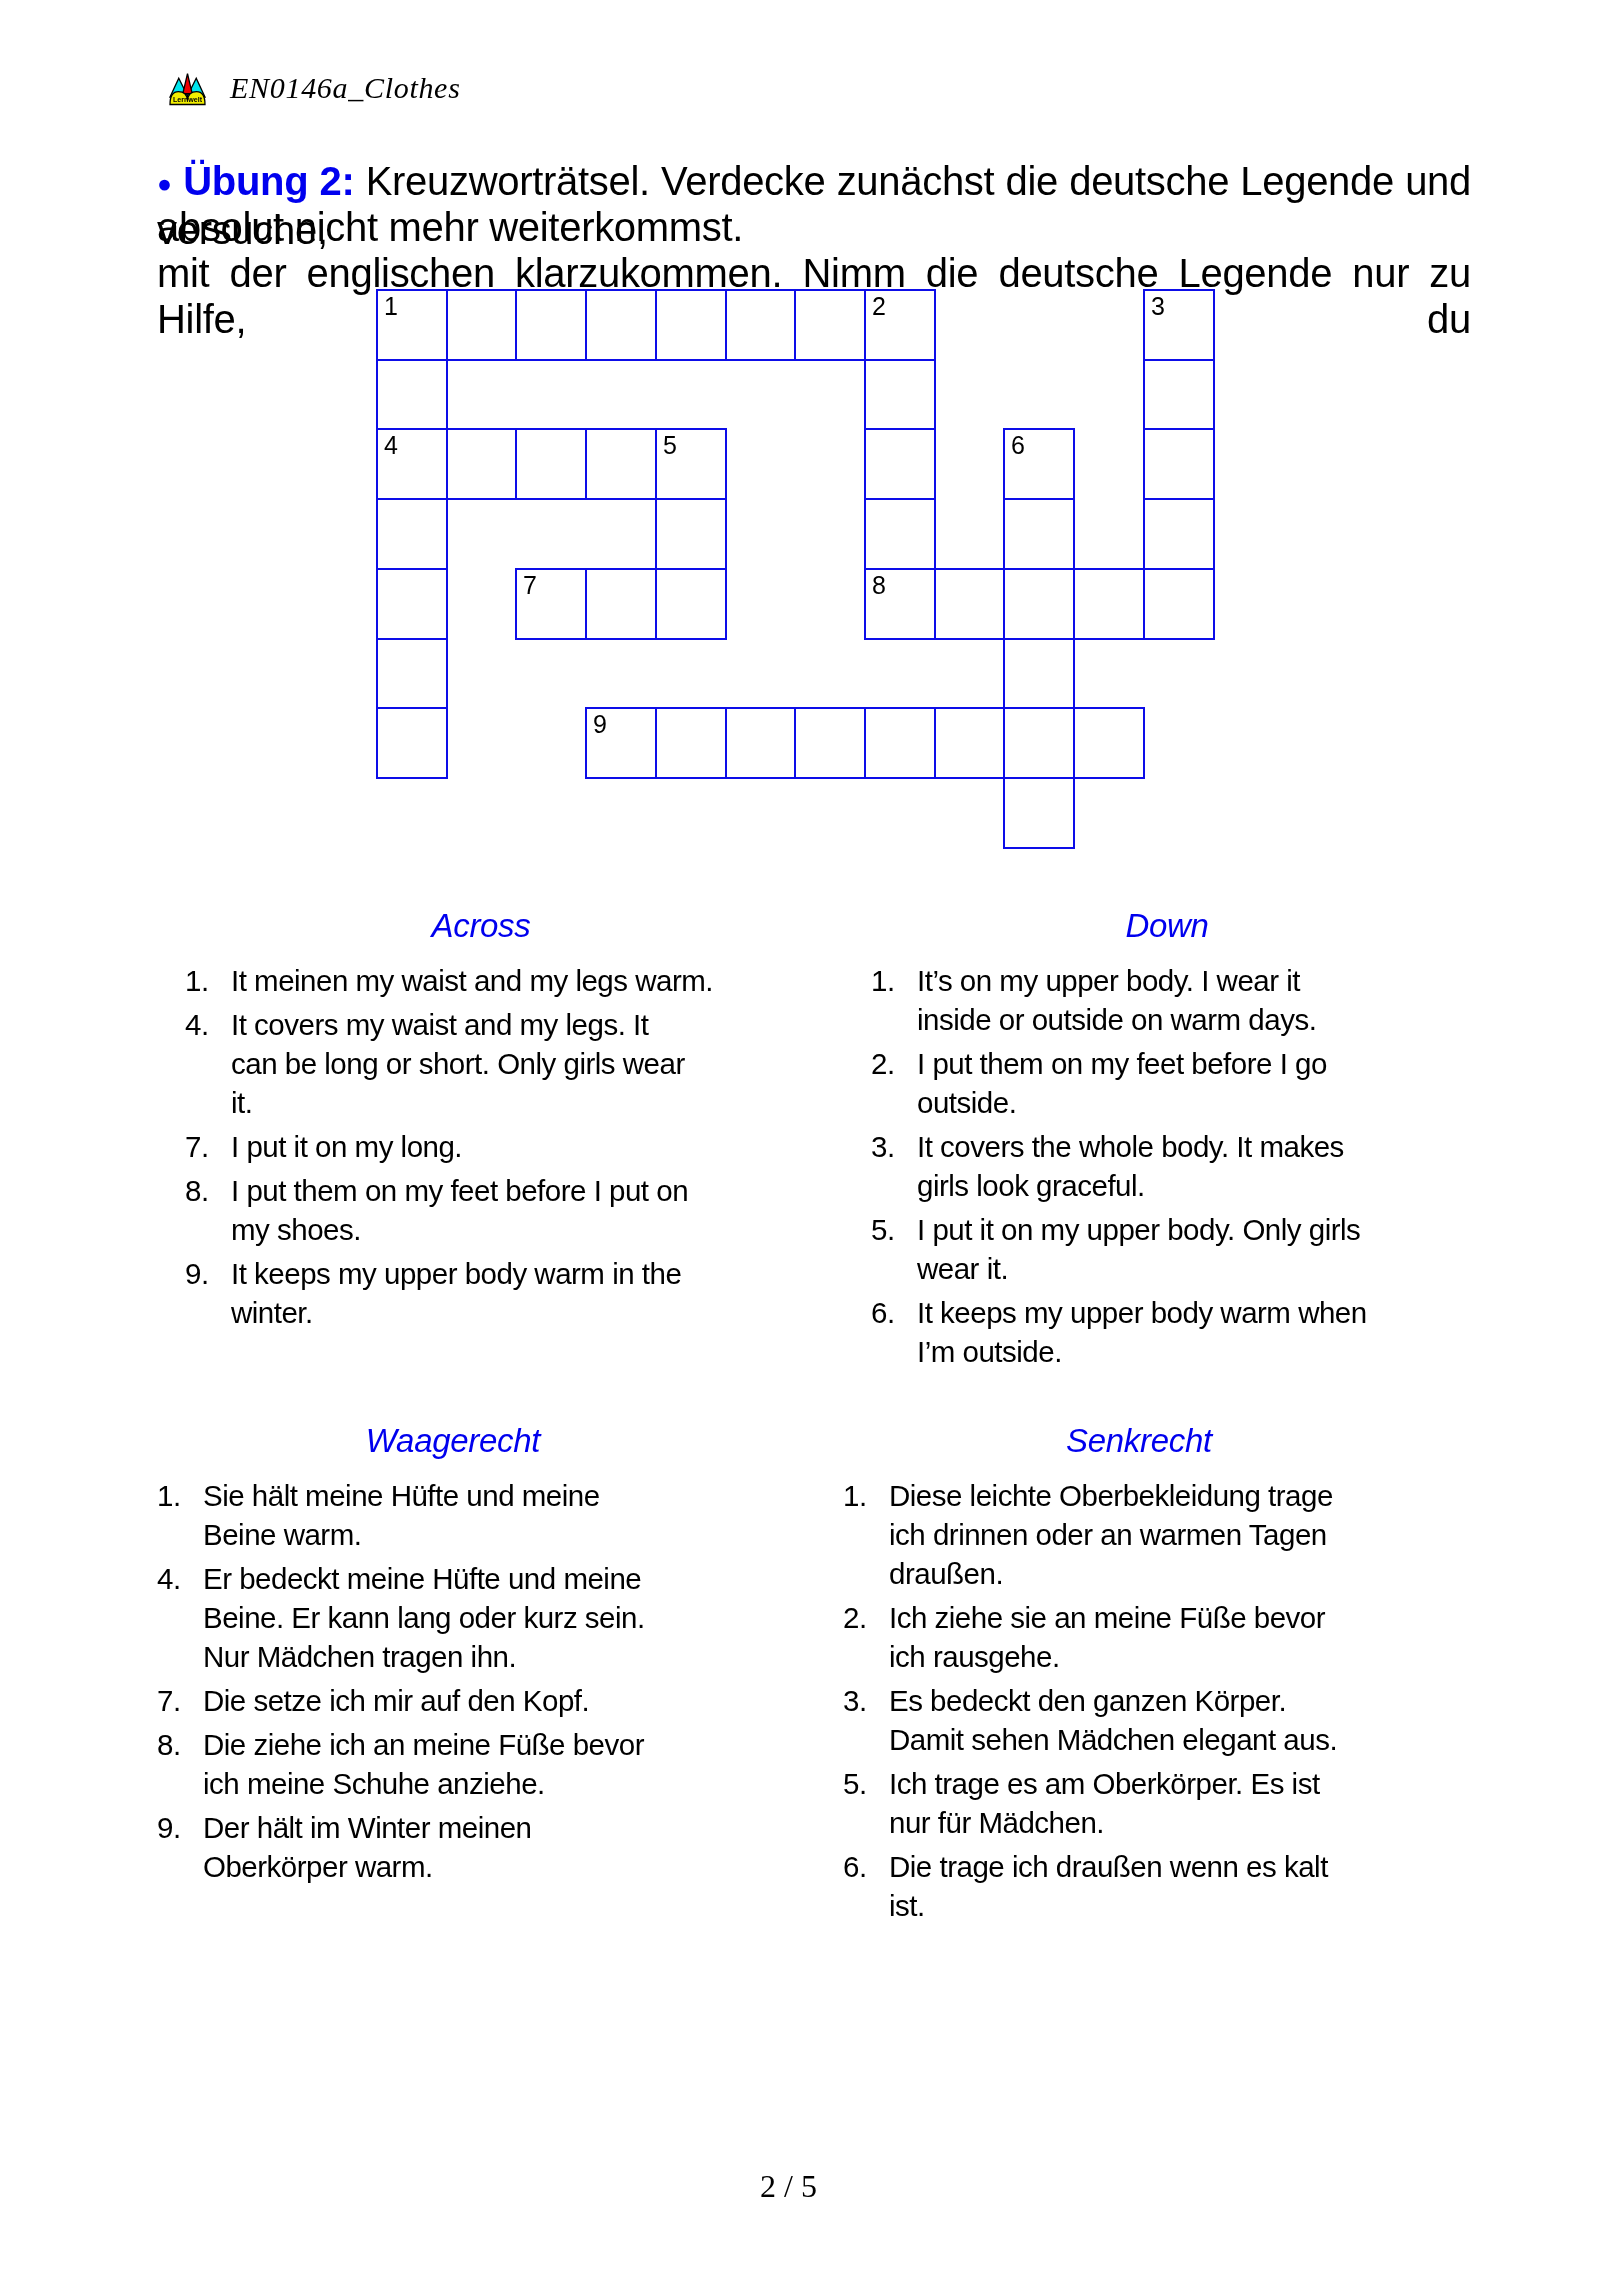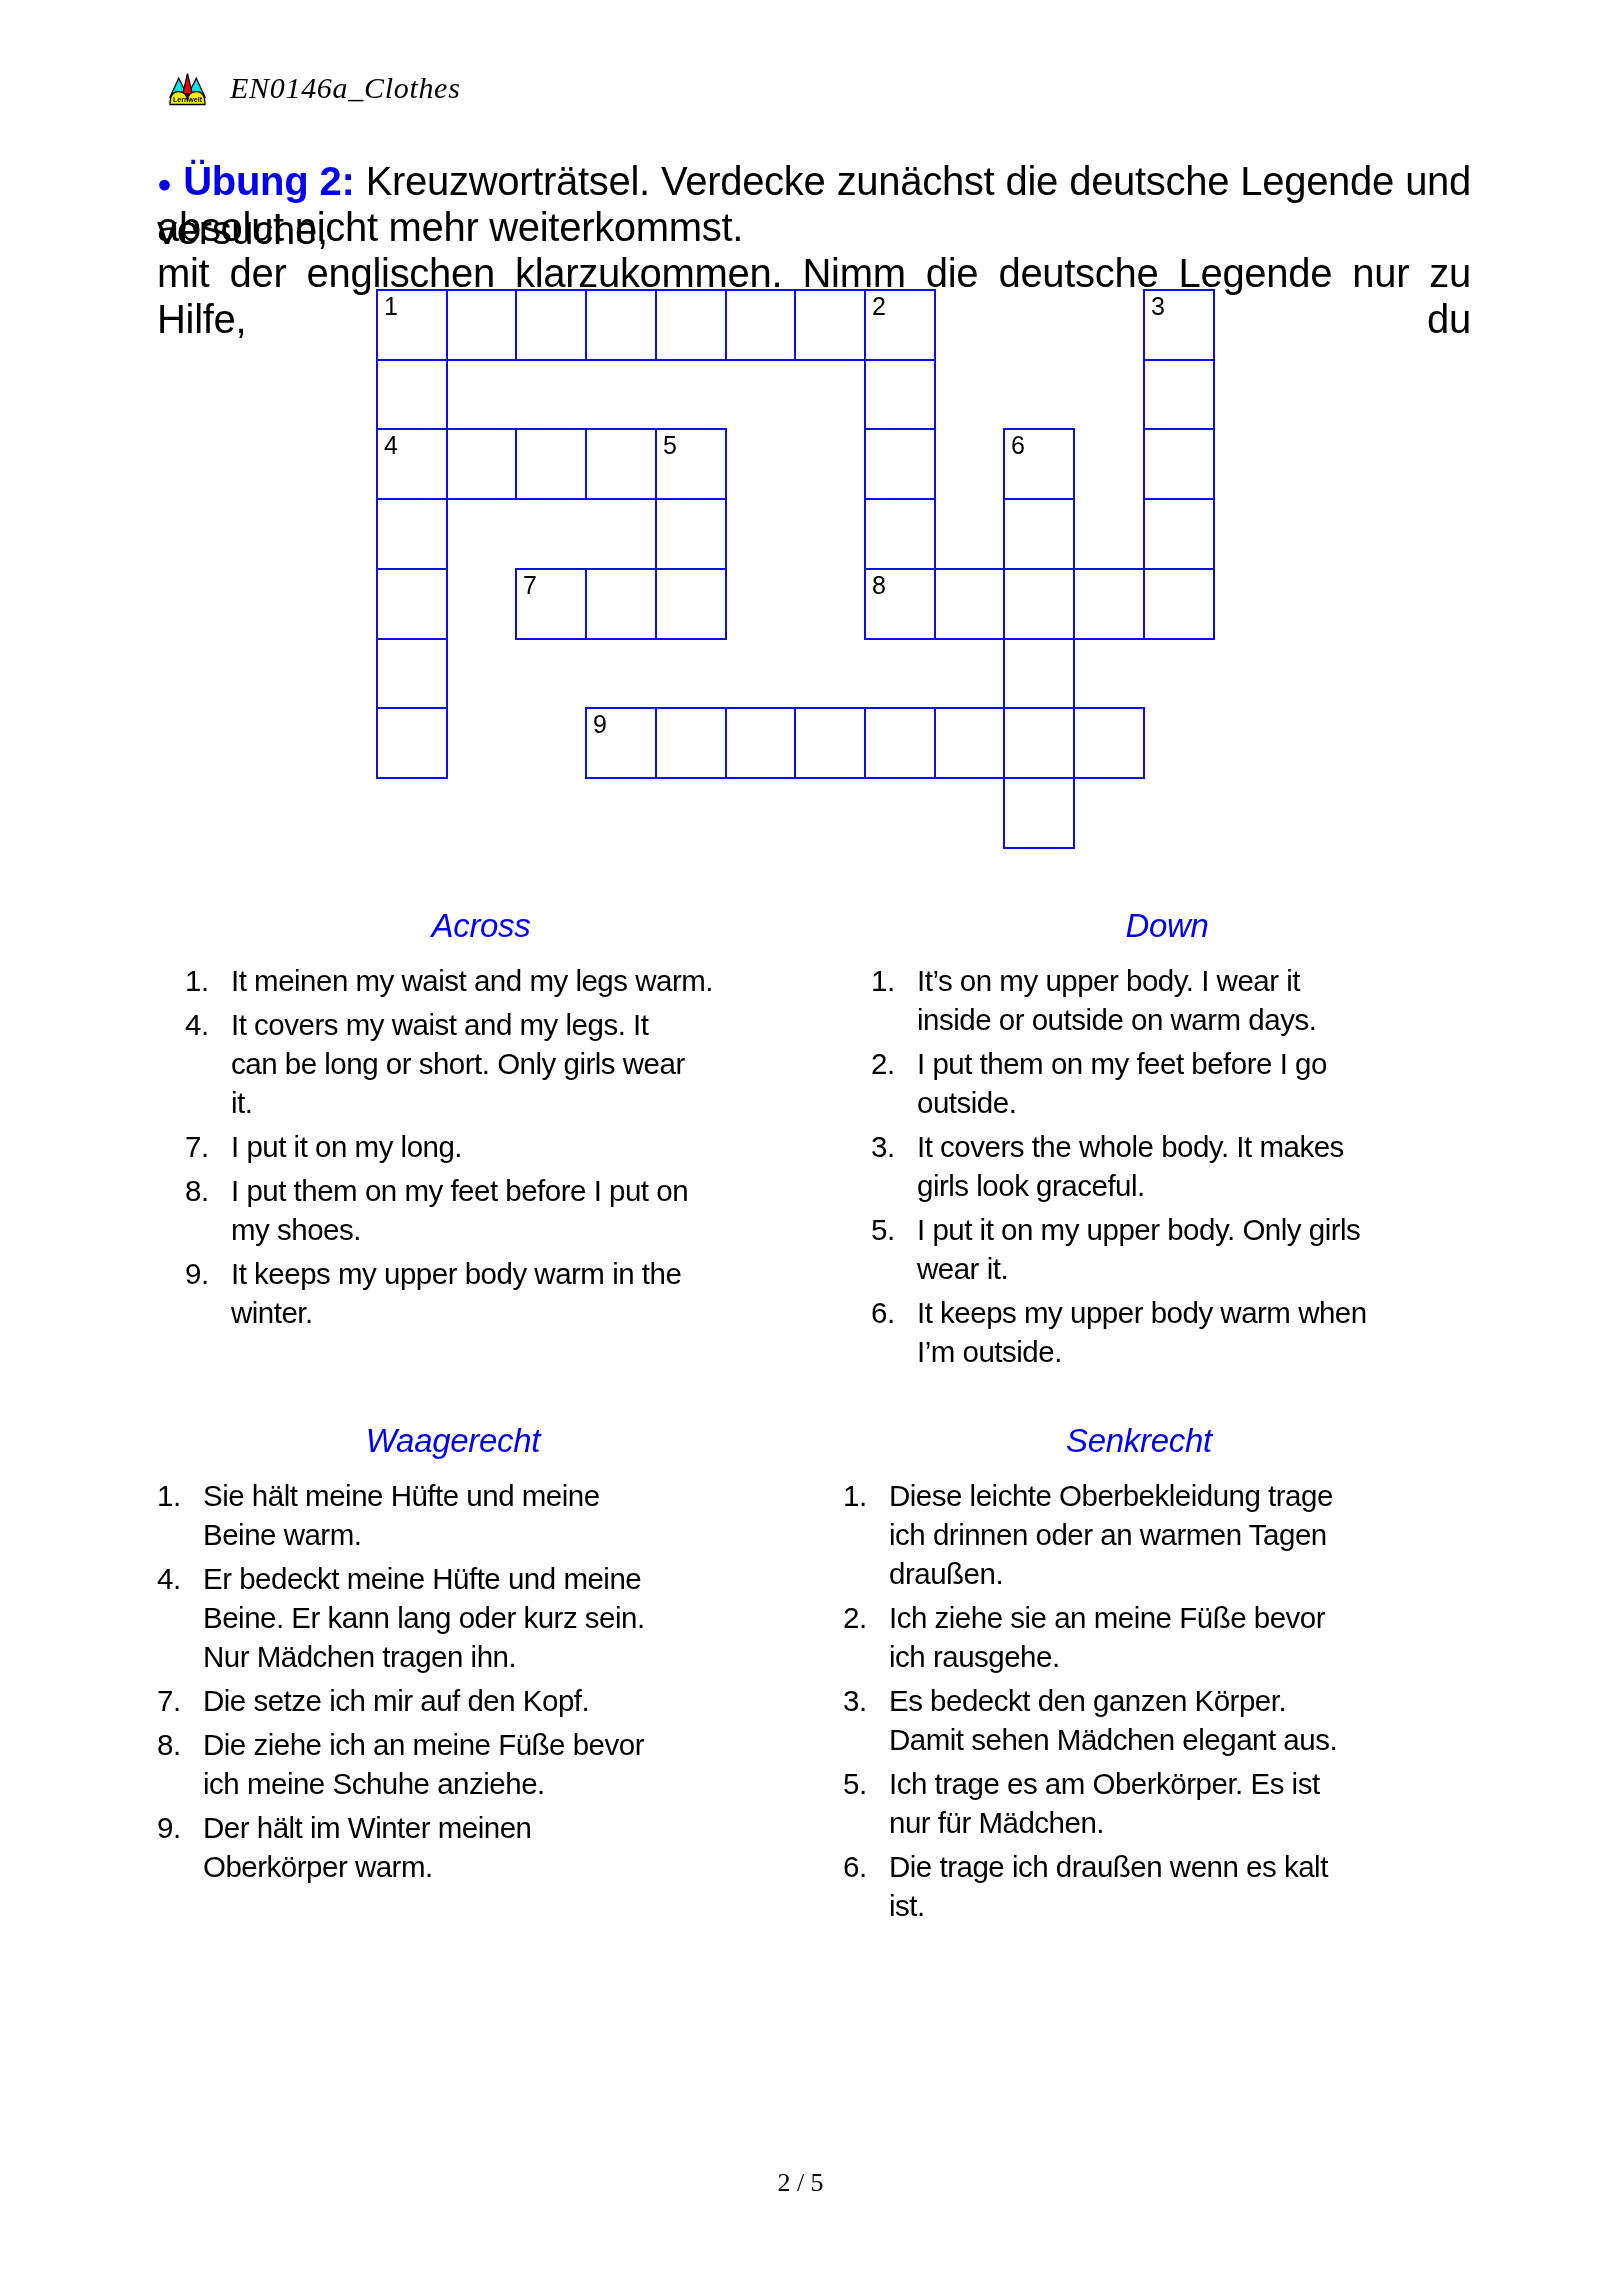--- a/index.html
+++ b/index.html
@@ -70,24 +70,24 @@
     position:relative;
     padding-left:46px;
     font-size:29.5px;line-height:39px;
     letter-spacing:-0.5px;
     margin-bottom:5.2px;
   }
   .clue .cnumber{position:absolute;left:0;top:0;}
   .clue .ctext{white-space:pre-line;}
   
   .footer{
-    position:absolute;left:12px;top:2168px;width:1577px;
+    position:absolute;left:0;top:2168px;width:1577px;
     text-align:center;
     font-family:"Liberation Serif", serif;
-    font-size:26px;
+    font-size:32px;
   }
 </style>
 </head>
 <body>
 
 <svg class="logo" viewBox="0 0 58 50">
   <polygon points="16,9 3,37 30,37" fill="#00e5ee" stroke="#000" stroke-width="2"></polygon>
   <polygon points="42,9 28,37 55,37" fill="#00e5ee" stroke="#000" stroke-width="2"></polygon>
   <polygon points="29,2 22,32 36,32" fill="#ee0000" stroke="#000" stroke-width="2"></polygon>
   <path d="M3,48 Q3,29 15.5,29 Q28,29 29,42 Q30,29 42.5,29 Q55,29 55,48 Z" fill="#f2ee00" stroke="#000" stroke-width="2"></path>

